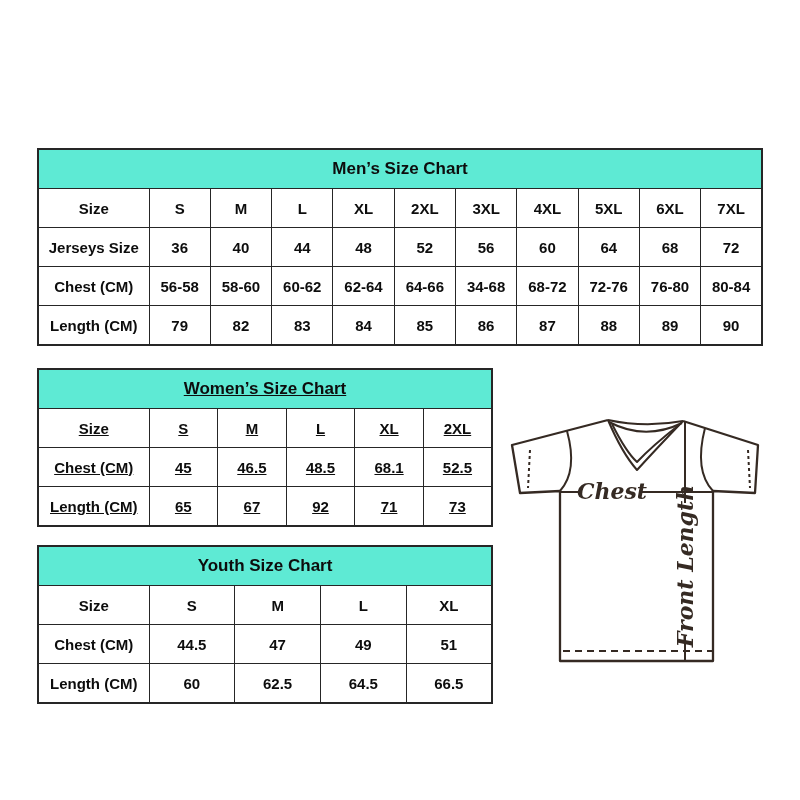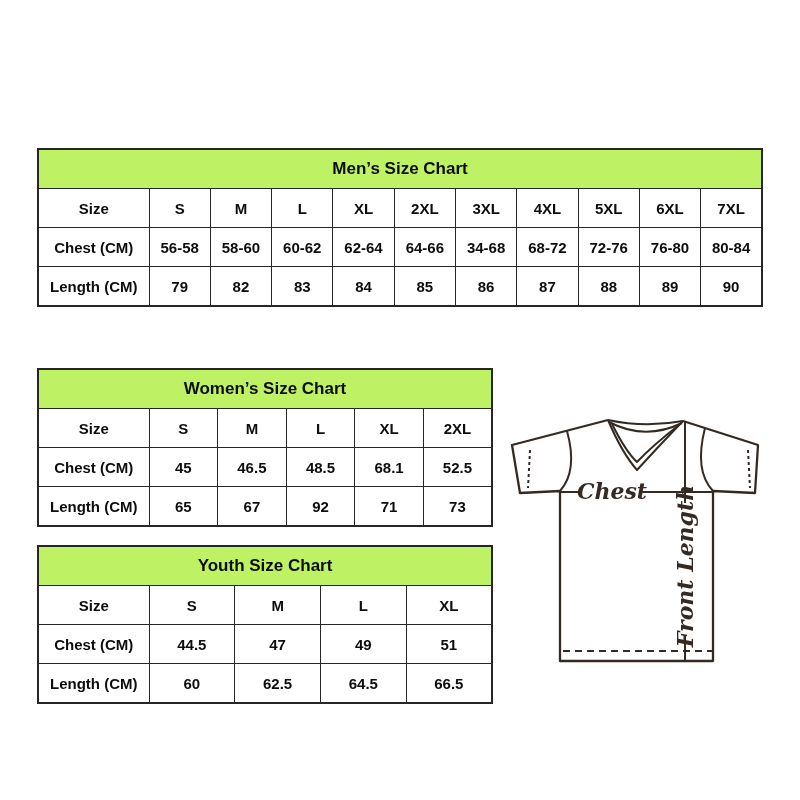--- a/index.html
+++ b/index.html
@@ -14,24 +14,24 @@
   table.size-table{
     position:absolute;border-collapse:collapse;table-layout:fixed;
     border:2px solid #262626;color:#0d0d0d;
   }
   table.size-table th,table.size-table td{
     border:1.4px solid #262626;height:38px;padding:0;margin:0;
     text-align:center;vertical-align:middle;
     font-size:15px;font-weight:bold;font-family:"Liberation Sans",sans-serif;
   }
   table.size-table th.tbl-title{
-    background:#bef264;font-size:17px;height:38px;
+    background:#5eead4;font-size:17px;height:38px;
   }
   #mens-table   {left:37px;top:148px;width:726px;}
-  #womens-table {left:37px;top:368px;width:456px;}
+  #womens-table {left:37px;top:368px;width:456px;text-decoration:underline;}
   #youth-table  {left:37px;top:545px;width:456px;border-radius:7px;}
   #jersey{position:absolute;left:505px;top:413px;width:265px;height:258px;}
   #jersey path{fill:none;stroke:#352a23;stroke-linejoin:round;stroke-linecap:butt;}
   #jersey .outline{stroke-width:2.3;}
   #jersey .detail{stroke-width:2;}
   #jersey text{
     font-family:"DejaVu Serif","Liberation Serif",serif;
     font-style:italic;font-weight:bold;font-size:22px;fill:#352a23;
   }
 </style>
@@ -68,20 +68,33 @@
           <th>2XL</th>
           <th>3XL</th>
           <th>4XL</th>
           <th>5XL</th>
           <th>6XL</th>
           <th>7XL</th>
         </tr>
       </thead>
       <tbody>
         <tr>
+          <th>Jerseys Size</th>
+          <td>36</td>
+          <td>40</td>
+          <td>44</td>
+          <td>48</td>
+          <td>52</td>
+          <td>56</td>
+          <td>60</td>
+          <td>64</td>
+          <td>68</td>
+          <td>72</td>
+        </tr>
+        <tr>
           <th>Chest (CM)</th>
           <td>56-58</td>
           <td>58-60</td>
           <td>60-62</td>
           <td>62-64</td>
           <td>64-66</td>
           <td>34-68</td>
           <td>68-72</td>
           <td>72-76</td>
           <td>76-80</td>

